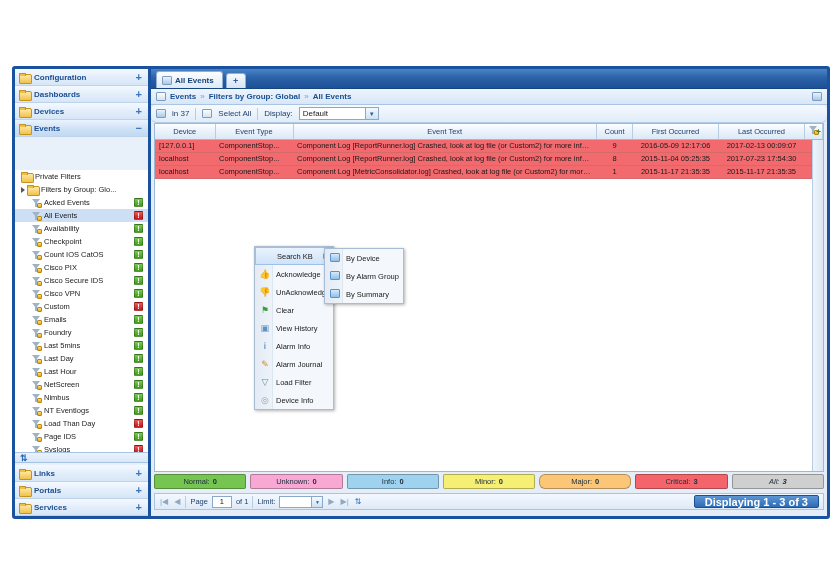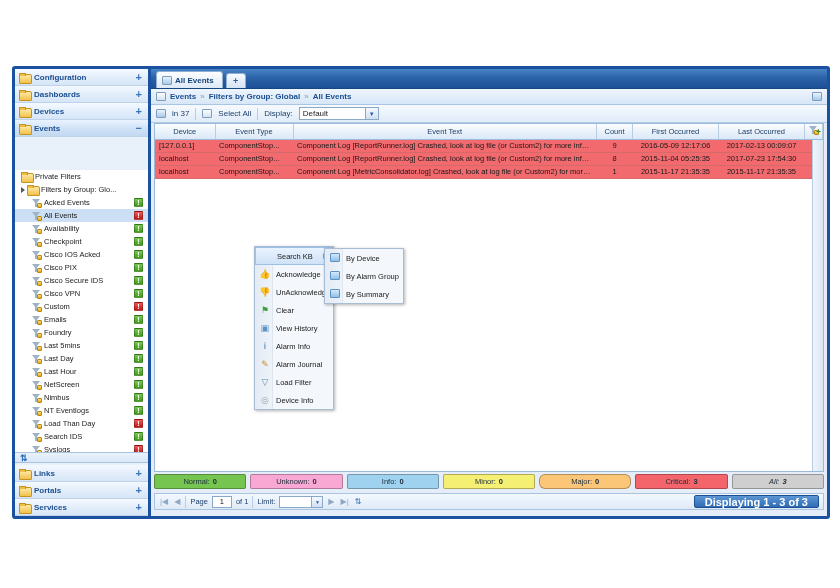--- a/index.html
+++ b/index.html
@@ -160,21 +160,21 @@
     gap: 4px;
   }
   .breadcrumb .sep { color: #7b9cc2; font-weight: normal; }
   .bc-right { margin-left: auto; }
 
   .toolbar {
     height: 18px;
     background: linear-gradient(to bottom,#f6fafe,#e0ecf9);
     border-bottom: 1px solid #b3cce6;
     display: flex; align-items: center; padding: 0 5px; gap: 6px;
-    font-size: 8px; color: #1d3f6b;
+    font-size: 8px; color: #1d3f6b; border-radius: 6px;
   }
   .vsep { width: 1px; height: 12px; background: #b9cde2; }
   .mini-select {
     height: 13px; min-width: 80px;
     background: #fff; border: 1px solid #8aa8c9;
     display: flex; align-items: center;
     font-size: 8px; color: #222; padding-left: 3px;
   }
   .mini-select .caret {
     margin-left: auto; width: 13px; height: 11px;
@@ -372,21 +372,21 @@
             <span class="ic funnel">
               <span class="dot"></span>
             </span>
             <span class="tlabel">Checkpoint</span>
             <span class="badge green">!</span>
           </div>
           <div class="tree-node lvl2">
             <span class="ic funnel">
               <span class="dot"></span>
             </span>
-            <span class="tlabel">Cisco IOS Acked</span>
+            <span class="tlabel">Count IOS CatOS</span>
             <span class="badge green">!</span>
           </div>
           <div class="tree-node lvl2">
             <span class="ic funnel">
               <span class="dot"></span>
             </span>
             <span class="tlabel">Cisco PIX</span>
             <span class="badge green">!</span>
           </div>
           <div class="tree-node lvl2">
@@ -470,21 +470,21 @@
             <span class="ic funnel">
               <span class="dot"></span>
             </span>
             <span class="tlabel">Load Than Day</span>
             <span class="badge red">!</span>
           </div>
           <div class="tree-node lvl2">
             <span class="ic funnel">
               <span class="dot"></span>
             </span>
-            <span class="tlabel">Search IDS</span>
+            <span class="tlabel">Page IDS</span>
             <span class="badge green">!</span>
           </div>
           <div class="tree-node lvl2">
             <span class="ic funnel">
               <span class="dot"></span>
             </span>
             <span class="tlabel">Syslogs</span>
             <span class="badge red">!</span>
           </div>
         </div>

